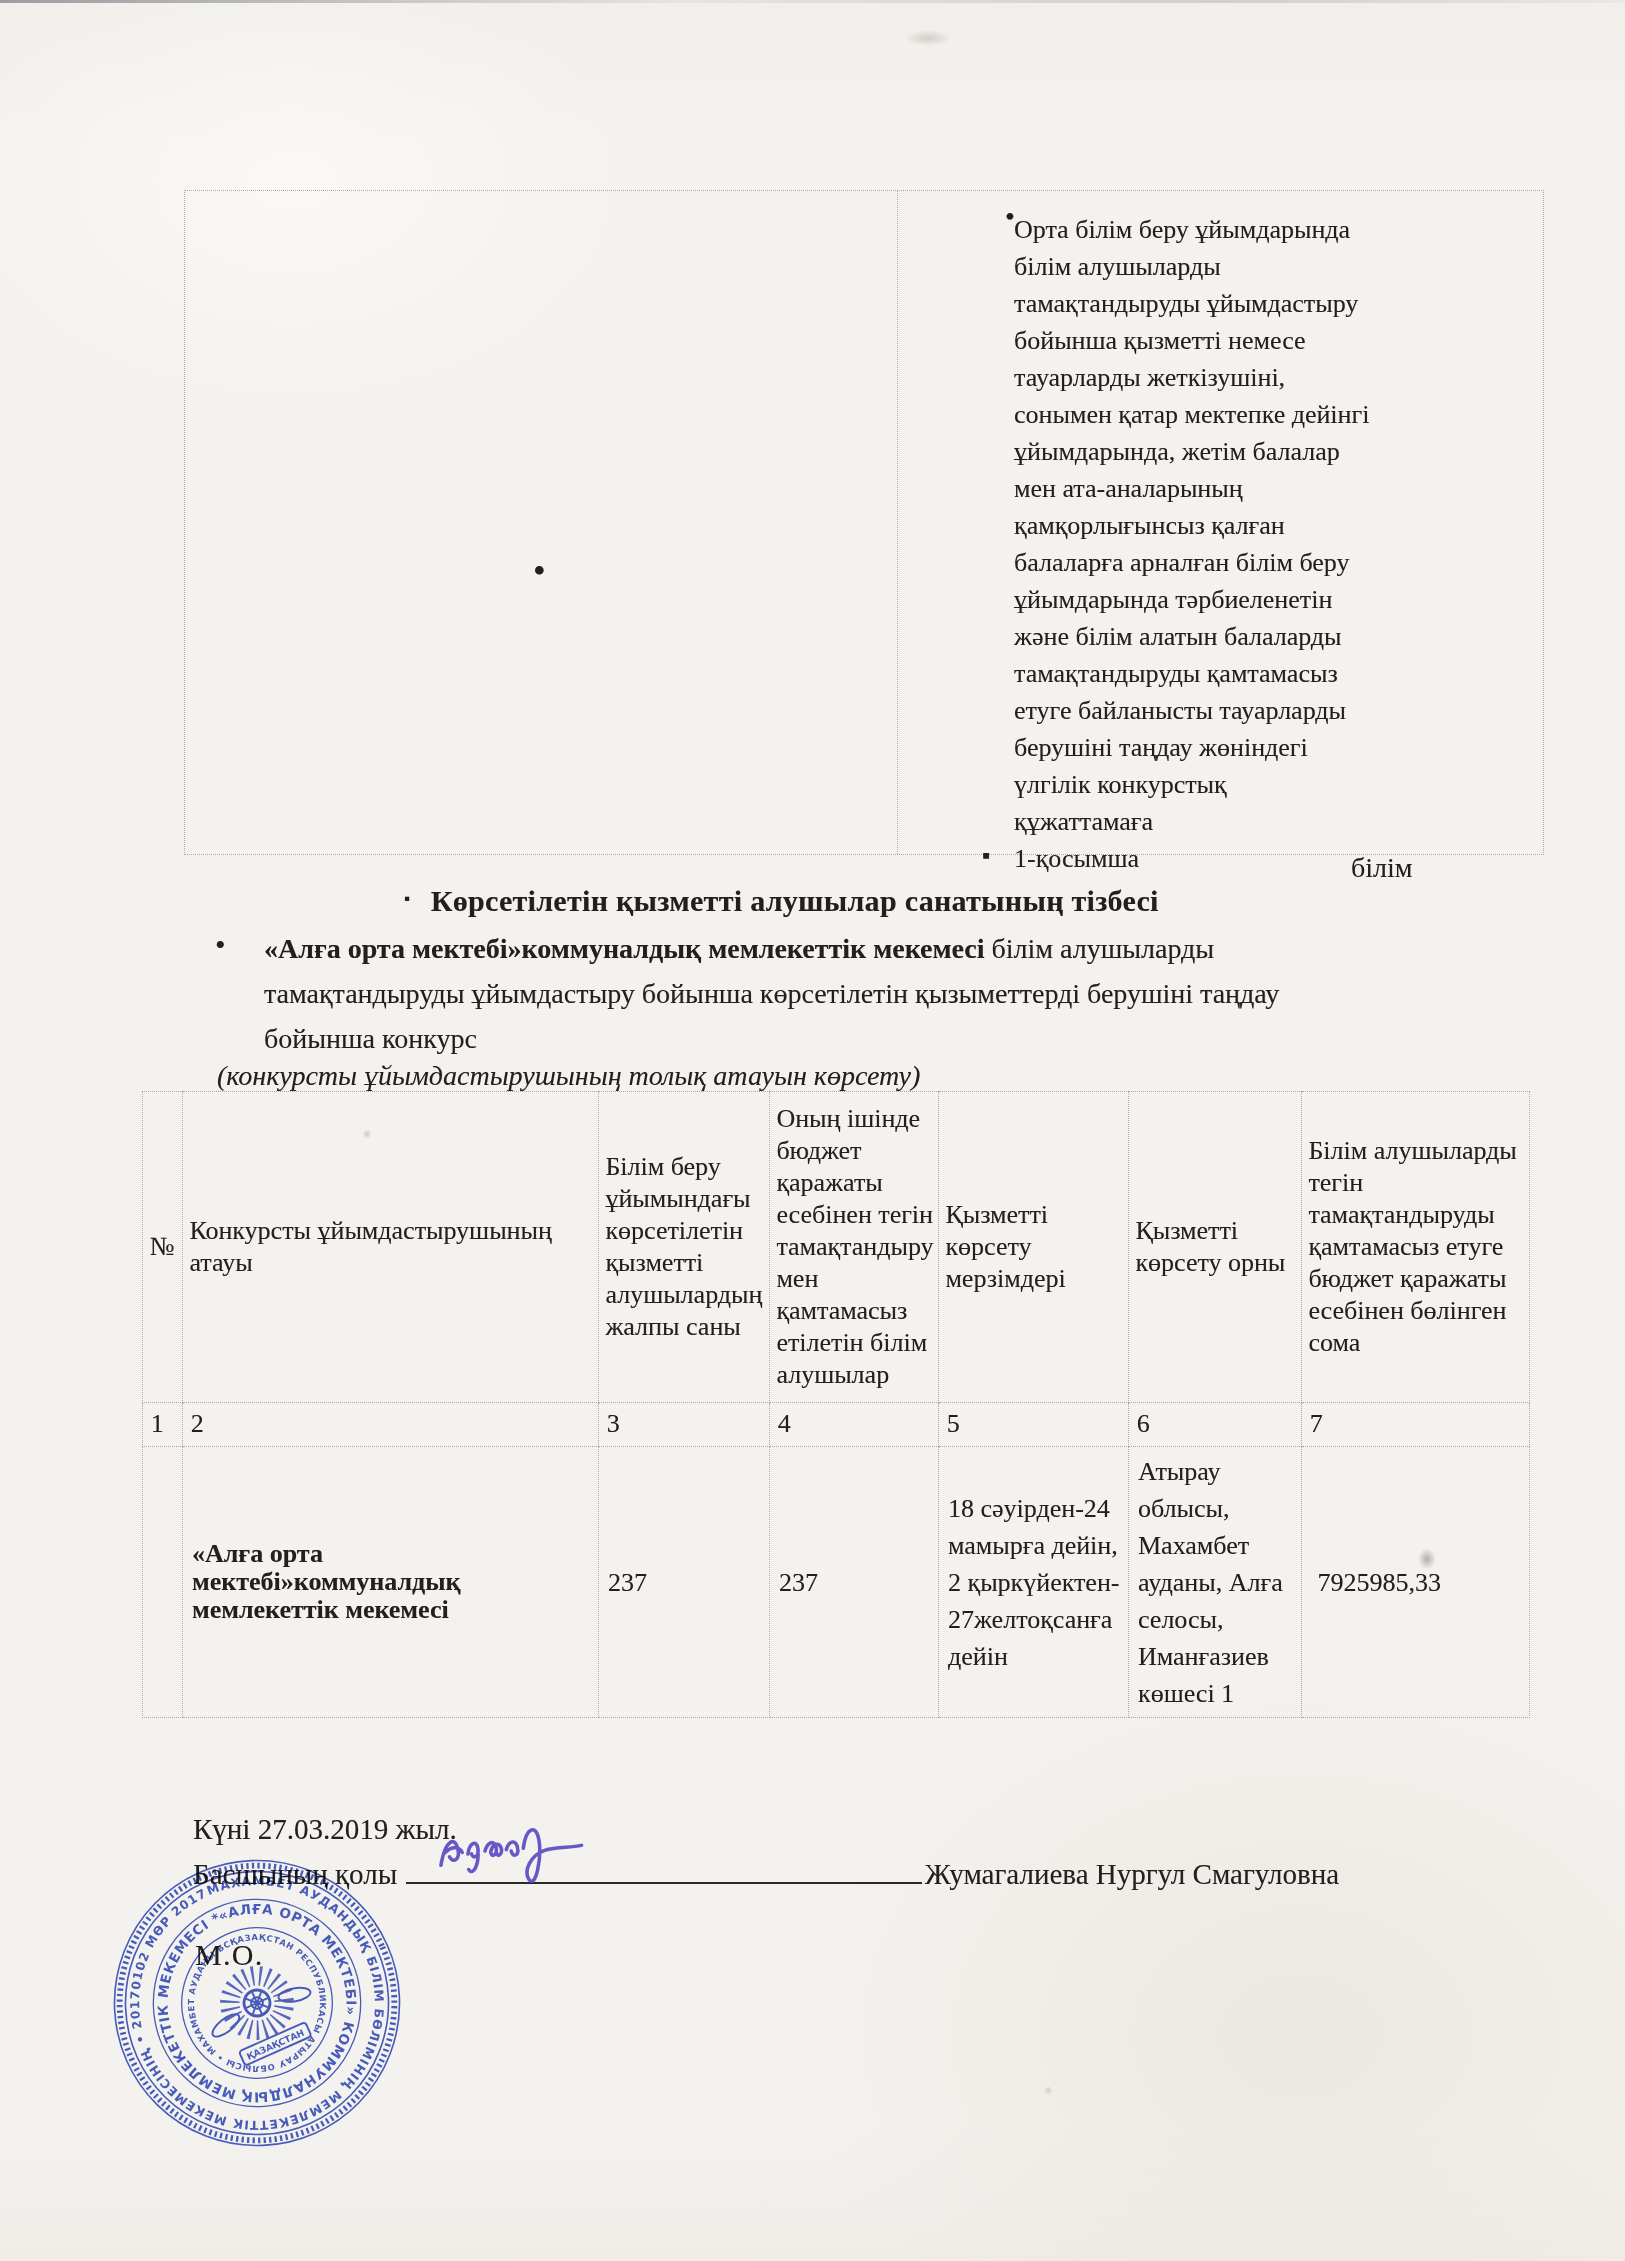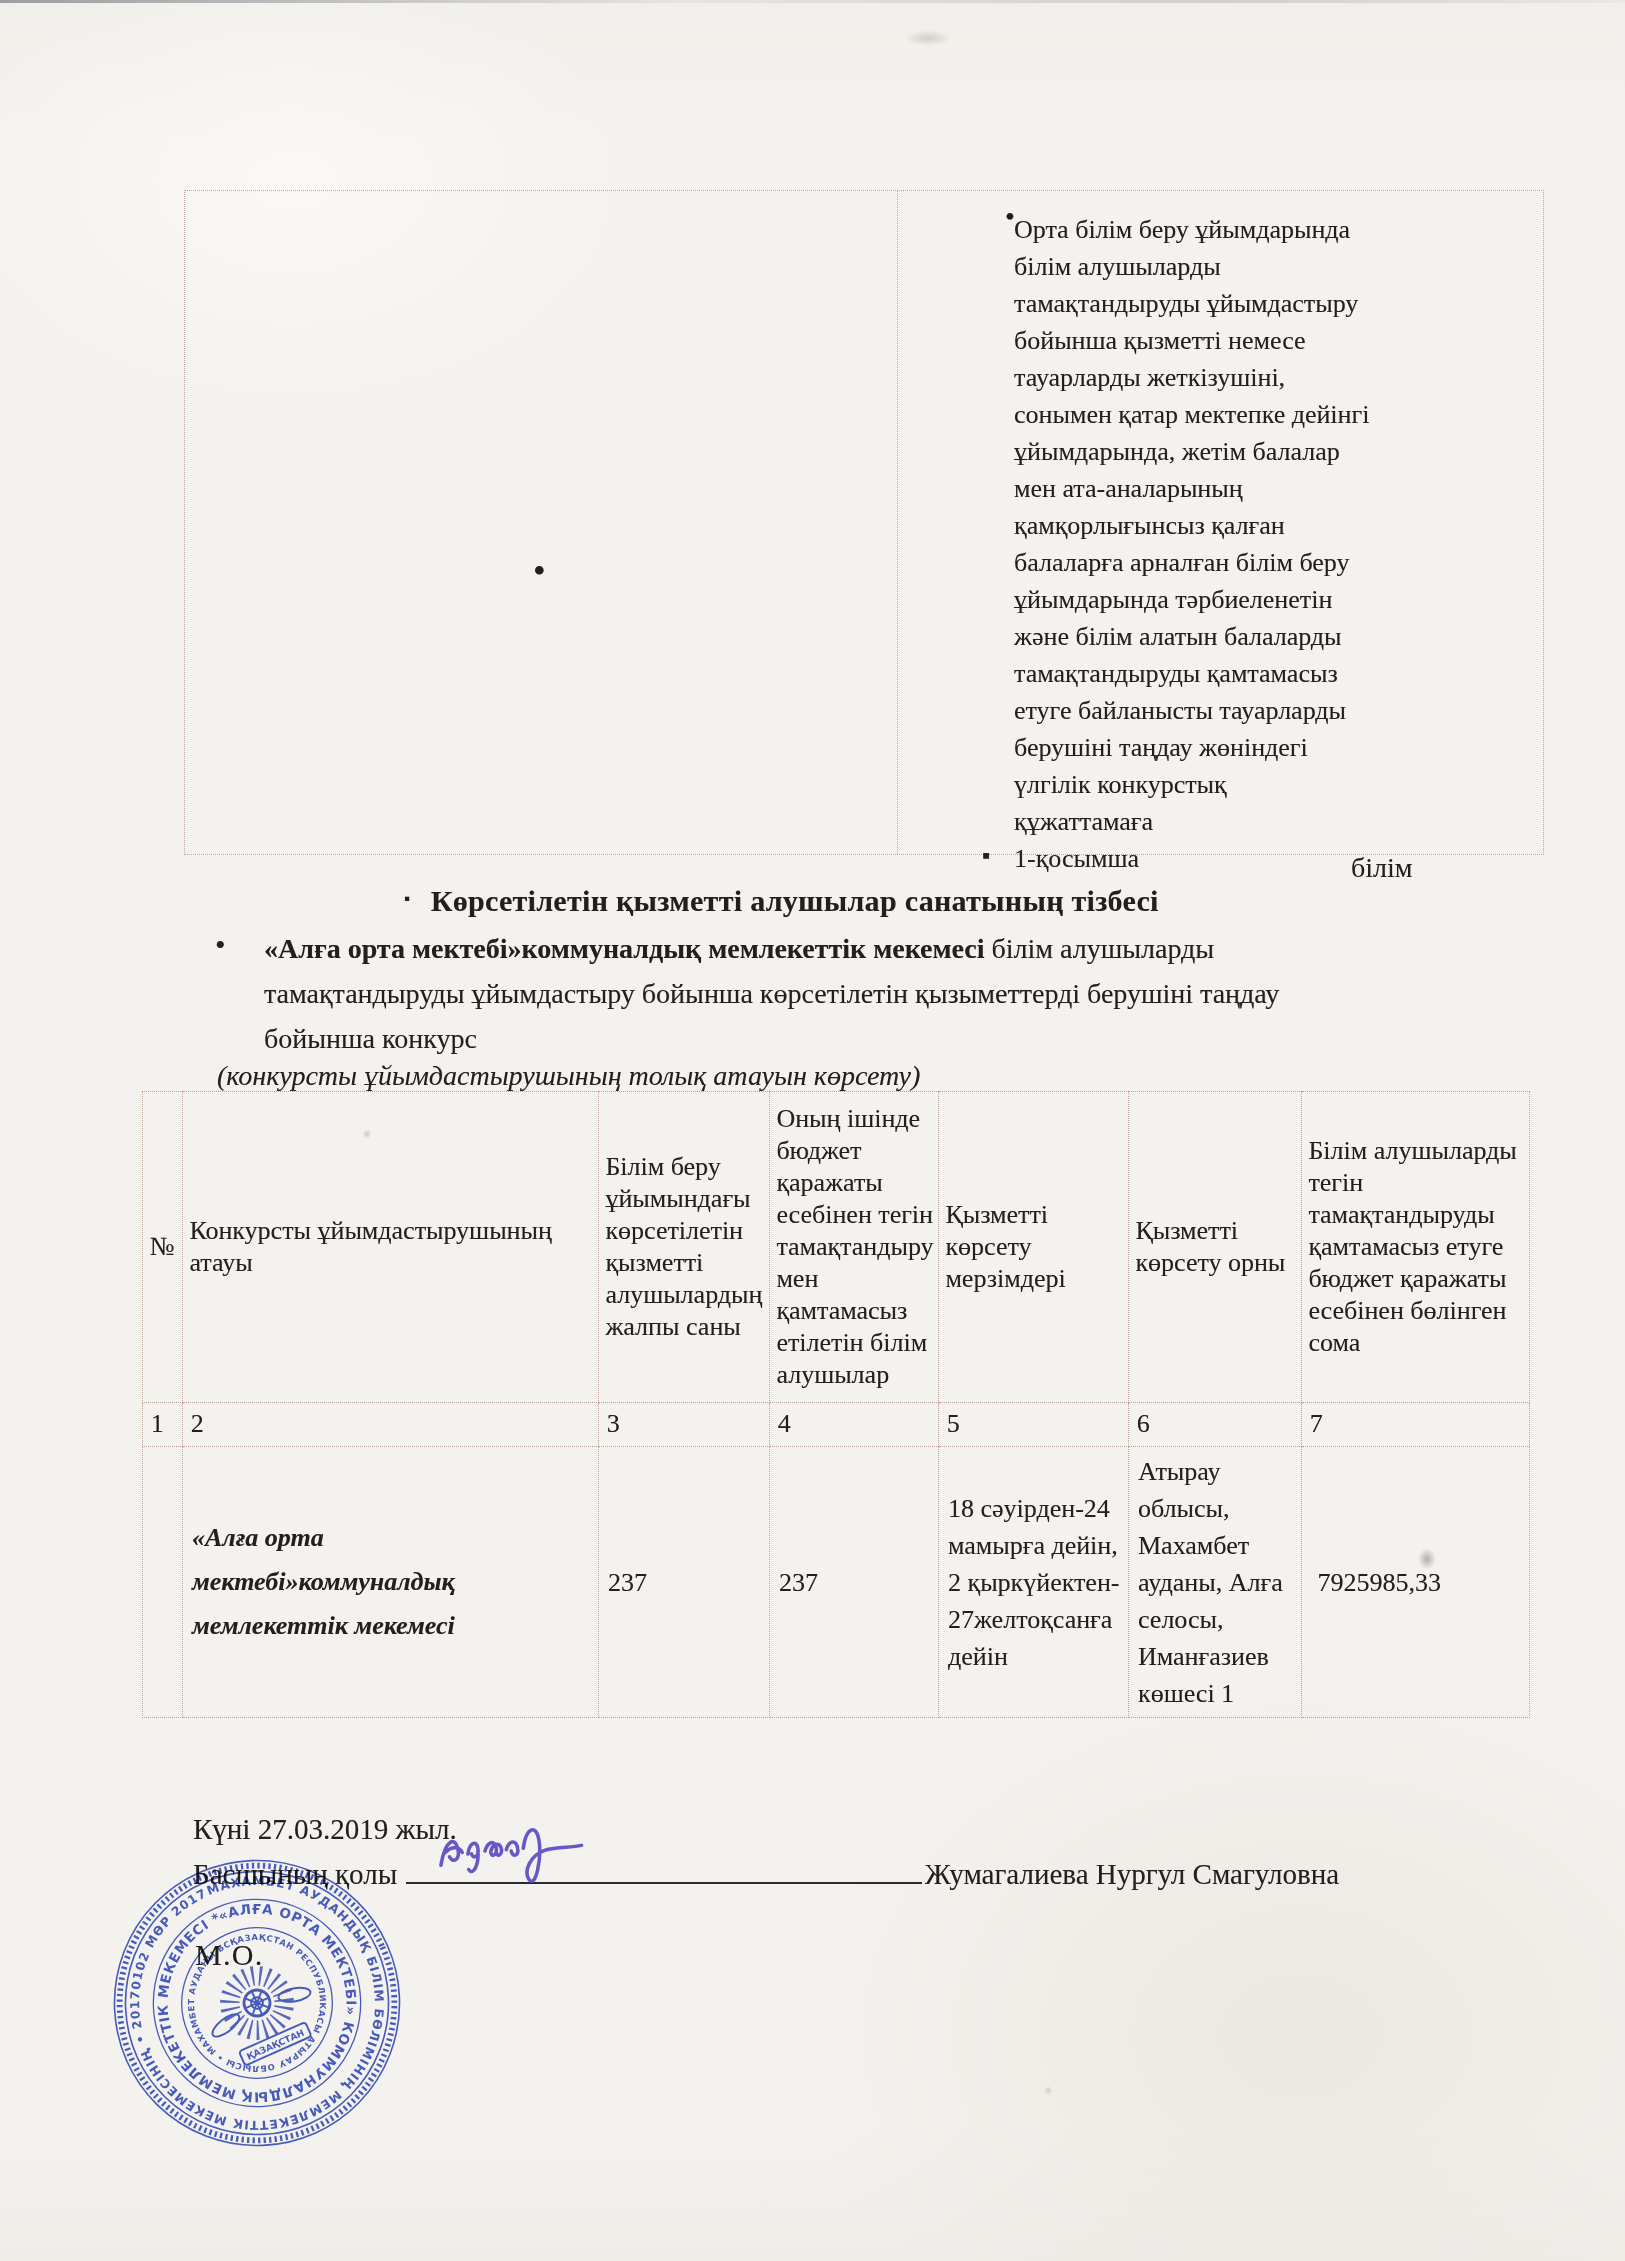--- a/index.html
+++ b/index.html
@@ -42,21 +42,21 @@
   .intro-text{margin-left:49px;font-size:28px;line-height:45px;white-space:pre-line;}
   .note{position:absolute;left:217px;top:1060px;font-size:28px;font-style:italic;}
 
   
   table.main{position:absolute;left:142px;top:1091px;border-collapse:collapse;table-layout:fixed;}
   .main td{border:1.3px dotted rgba(172,142,130,.8);font-size:26px;vertical-align:middle;
     white-space:pre-line;text-shadow:0.3px 0.3px 0.5px rgba(55,40,40,.32);}
   .hdr td{height:311px;line-height:32px;padding:5.2px 3.9px 5.2px 6.4px;}
   .nums td{height:44px;line-height:35px;padding:2.6px 0 0 7.7px;vertical-align:top;}
   .data td{height:271px;line-height:37px;padding:0 3.9px 0 9px;}
-  .data td.org{font-weight:bold;line-height:44px;font-style:italic;}
+  .data td.org{font-weight:bold;line-height:28px;}
   .data td.amt{padding-left:15.5px;}
 
   
   .f-date{position:absolute;left:193px;top:1813px;font-size:29px;}
   .f-sig{position:absolute;left:193px;top:1858px;font-size:29px;white-space:nowrap;}
   .sig-line{display:inline-block;width:516px;height:3.9px;margin:0 2.6px 0 9px;
     border-bottom:2.6px solid #2c2a28;position:relative;}
   .sig-svg{position:absolute;left:24.5px;top:-95px;width:213px;height:135px;}
   .f-note{position:absolute;left:193px;top:1903px;font-size:29px;}
   .f-mo{position:absolute;left:195px;top:1938px;font-size:30px;letter-spacing:1.3px;}

